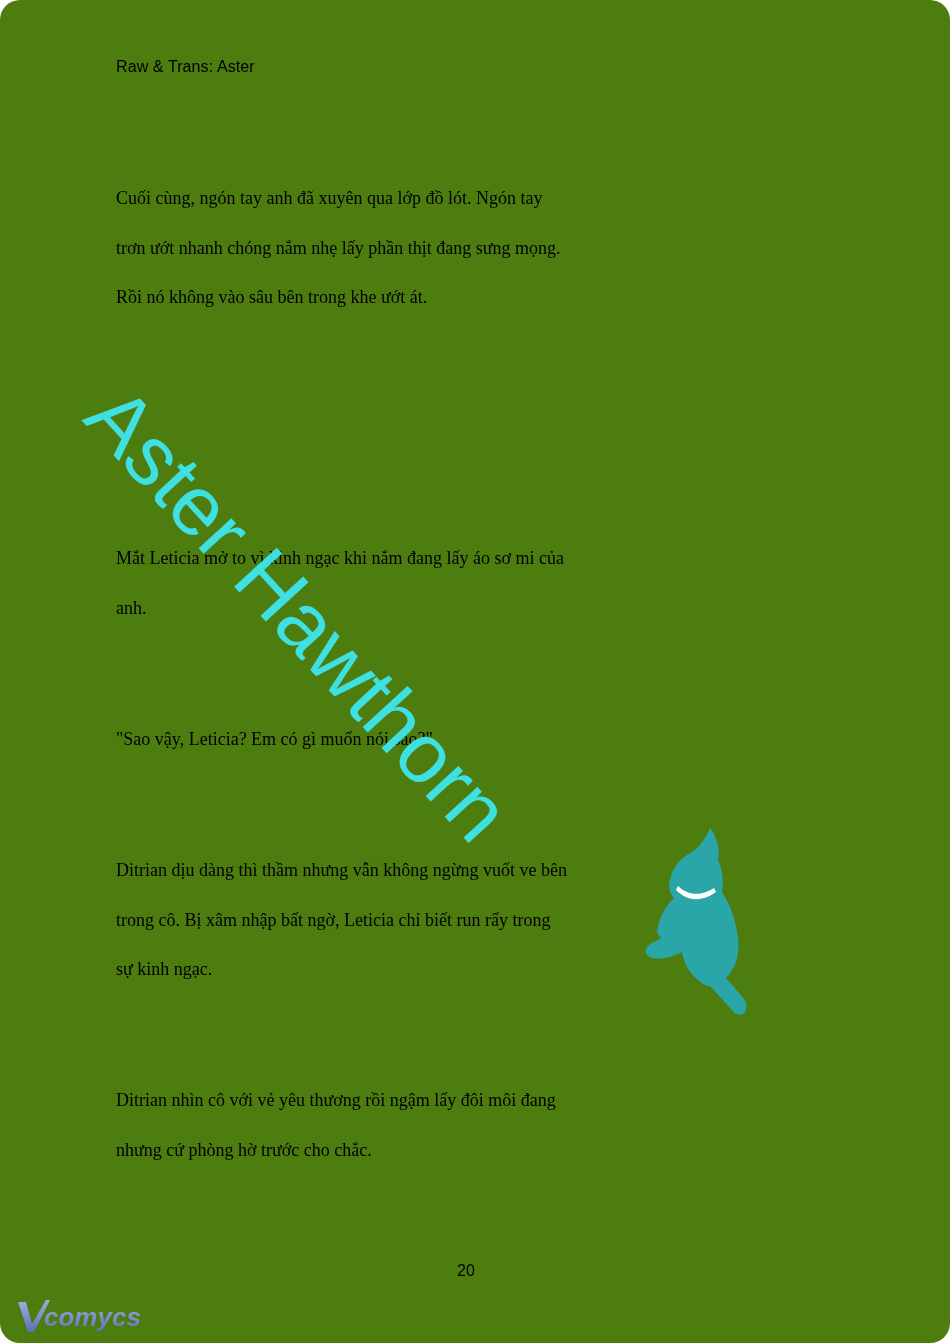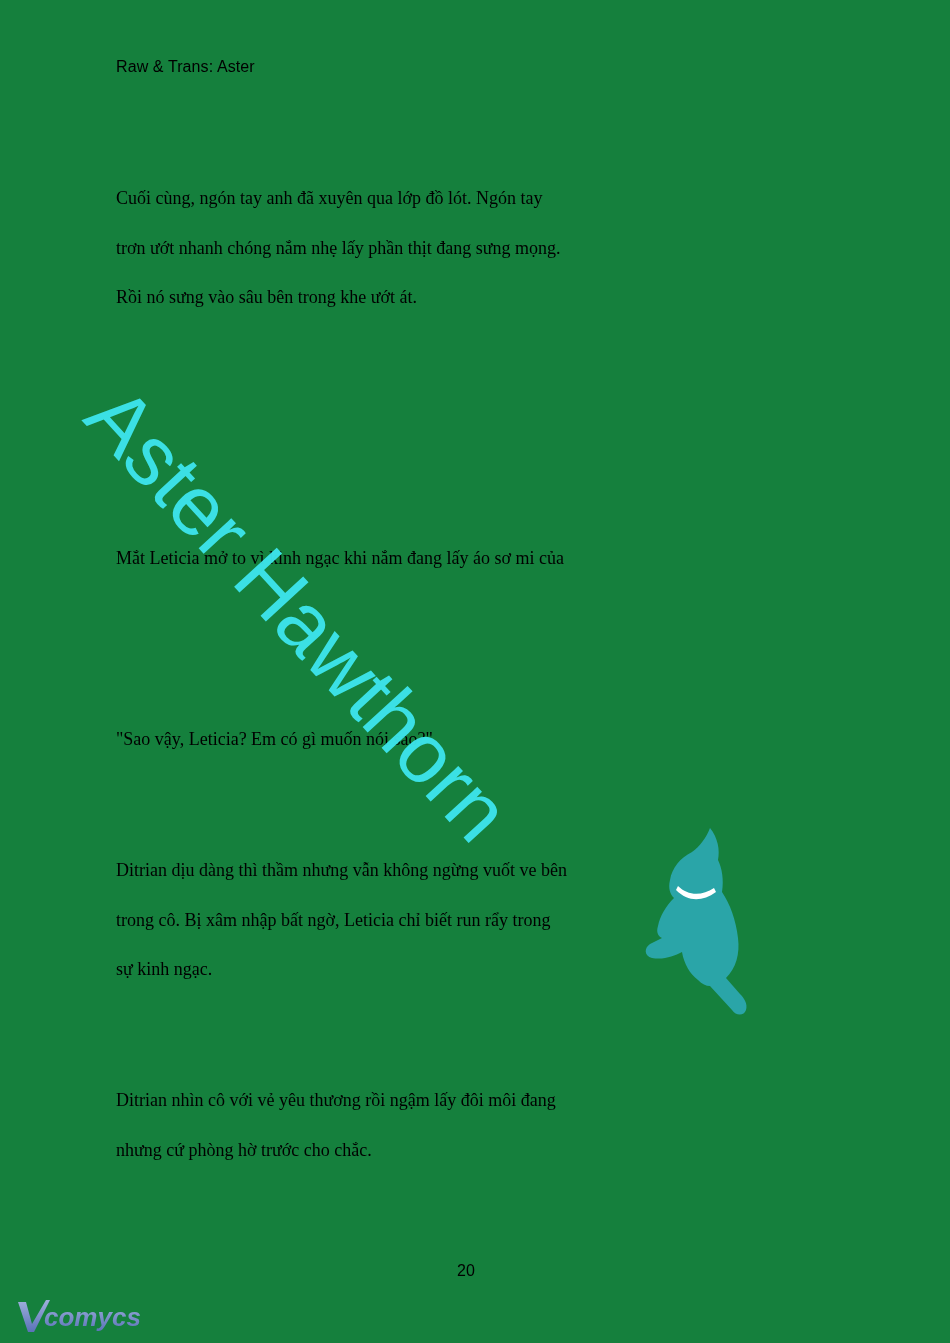--- a/index.html
+++ b/index.html
@@ -10,21 +10,22 @@
     body {
       width: 950px;
       height: 1343px;
       position: relative;
       overflow: hidden;
     }
     .page {
       position: absolute;
       left: 0; top: 0;
       width: 950px; height: 1343px;
-      background: #15803d;
+      background: #4d7c0f;
+      border-radius: 20px;
     }
     .header {
       position: absolute;
       left: 116px;
       top: 58px;
       font-family: "Liberation Sans", sans-serif;
       font-size: 16px;
       color: #000;
       letter-spacing: 0.1px;
     }
@@ -85,26 +86,27 @@
 </head>
 <body>
 
 <div class="page">
 
   <div class="header">Raw &amp; Trans: Aster</div>
 
   <p class="body-text" style="top:174px;">
     <span class="line">Cuối cùng, ngón tay anh đã xuyên qua lớp đồ lót. Ngón tay</span>
     <span class="line">trơn ướt nhanh chóng nắm nhẹ lấy phần thịt đang sưng mọng.</span>
-    <span class="line">Rồi nó sưng vào sâu bên trong khe ướt át.</span>
+    <span class="line">Rồi nó không vào sâu bên trong khe ướt át.</span>
   </p>
 
 
   <p class="body-text" style="top:534px;">
     <span class="line">Mắt Leticia mở to vì kinh ngạc khi nắm đang lấy áo sơ mi của</span>
+    <span class="line">anh.</span>
   </p>
 
   <p class="body-text" style="top:715px;">
     <span class="line">"Sao vậy, Leticia? Em có gì muốn nói sao?"</span>
   </p>
 
   <p class="body-text" style="top:846px;">
     <span class="line">Ditrian dịu dàng thì thầm nhưng vẫn không ngừng vuốt ve bên</span>
     <span class="line">trong cô. Bị xâm nhập bất ngờ, Leticia chỉ biết run rẩy trong</span>
     <span class="line">sự kinh ngạc.</span>

